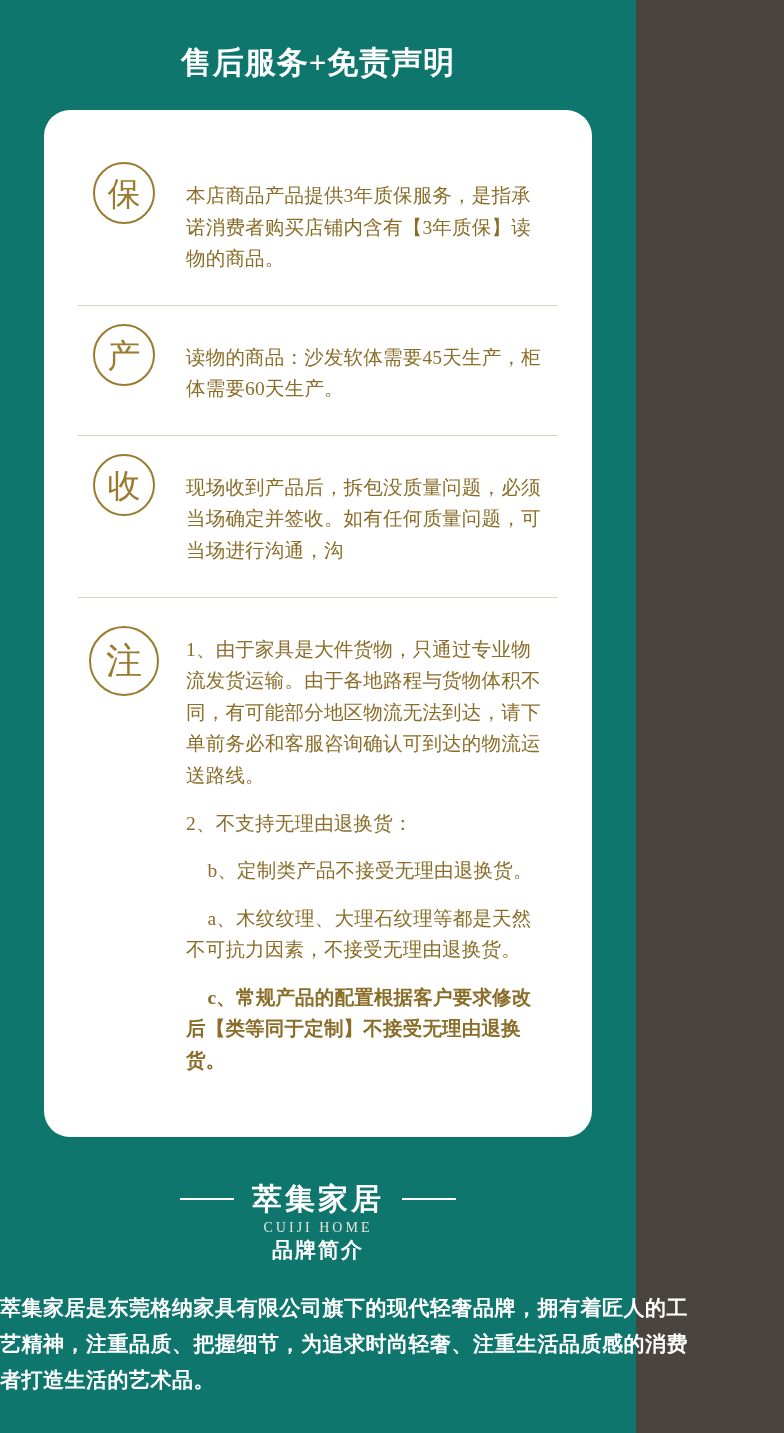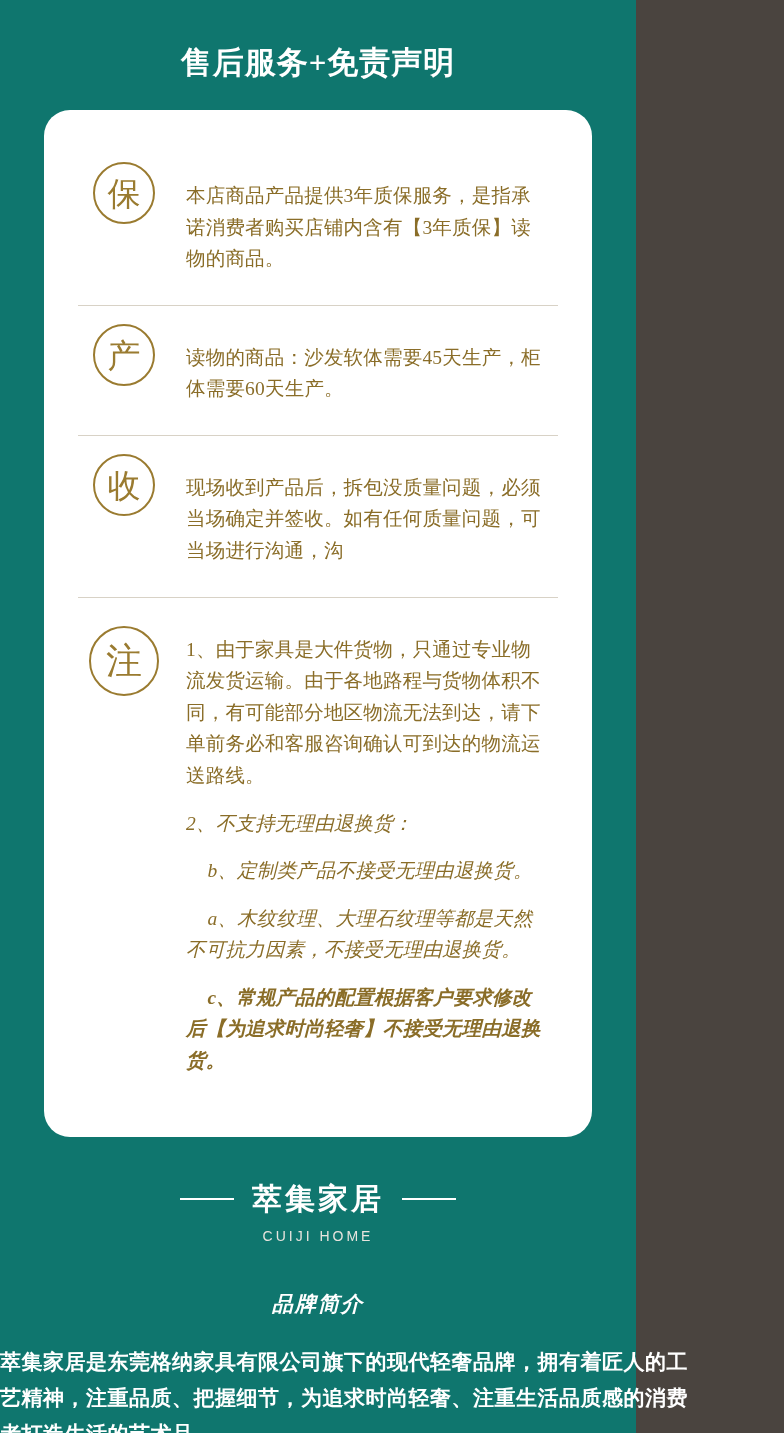--- a/index.html
+++ b/index.html
@@ -73,21 +73,20 @@
     font-size: 19.5px;
     line-height: 1.62;
     padding-top: 6px;
     letter-spacing: 0.2px;
   }
   .row-body p {
     margin: 16px;
   }
   .row-body p + p {
     margin-top: 8px;
-    font-style: italic;
   }
   .indent-1 {
     text-indent: 1.1em;
   }
   .strong-line {
     font-weight: bold;
     text-indent: 1.1em;
   }
   .note-block p + p {
     margin-top: 10px;
@@ -117,33 +116,30 @@
     height: 2px;
     background: #ffffff;
   }
   .brand-name {
     font-size: 30px;
     font-weight: bold;
     letter-spacing: 3px;
     color: #ffffff;
   }
   .brand-sub {
-    margin-top: 8px;
     font-size: 14px;
     letter-spacing: 3px;
     color: #e8e4de;
-    font-family: Liberation Sans, sans-serif;
+    font-family: Liberation Serif, serif;
   }
   .brand-section-title {
-    margin-top: 46px;
     font-size: 21px;
     font-weight: bold;
     letter-spacing: 2px;
     color: #ffffff;
-    font-style: italic;
   }
   .brand-desc {
     margin: 26px auto 0 auto;
     width: 690px;
     font-size: 21px;
     font-weight: bold;
     line-height: 1.72;
     color: #ffffff;
     text-align: left;
     letter-spacing: 0.5px;
@@ -188,21 +184,21 @@
 
     <div class="row row-note">
       <div class="badge-wrap">
         <div class="badge">注</div>
       </div>
       <div class="row-body note-block">
         <p>1、由于家具是大件货物，只通过专业物流发货运输。由于各地路程与货物体积不同，有可能部分地区物流无法到达，请下单前务必和客服咨询确认可到达的物流运送路线。</p>
         <p>2、不支持无理由退换货：</p>
         <p class="indent-1">b、定制类产品不接受无理由退换货。</p>
         <p class="indent-1">a、木纹纹理、大理石纹理等都是天然不可抗力因素，不接受无理由退换货。</p>
-        <p class="strong-line">c、常规产品的配置根据客户要求修改后【为追求时尚轻奢】不接受无理由退换货。</p>
+        <p class="strong-line">c、常规产品的配置根据客户要求修改后【类等同于定制】不接受无理由退换货。</p>
       </div>
     </div>
 
   </div>
 
   <div class="brand">
     <div class="brand-name-line">
       <span class="brand-rule"></span>
       <span class="brand-name">萃集家居</span>
       <span class="brand-rule"></span>

